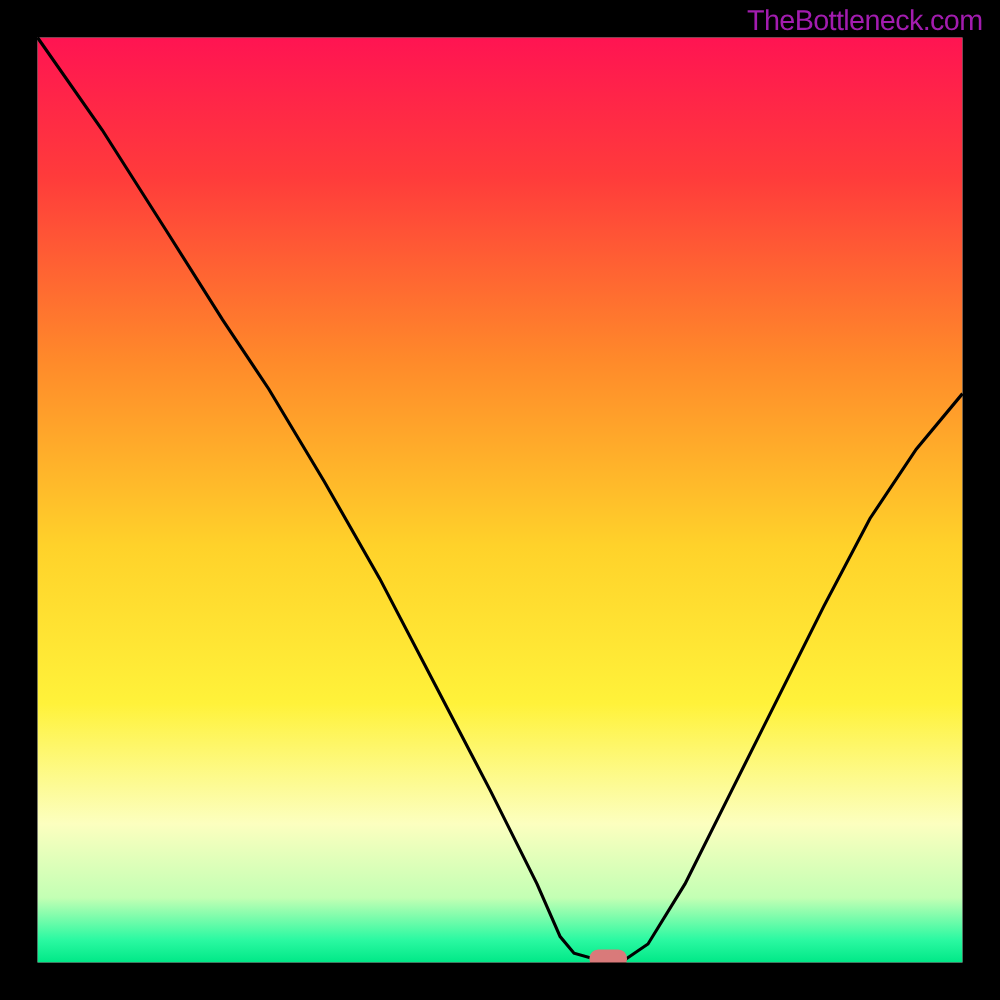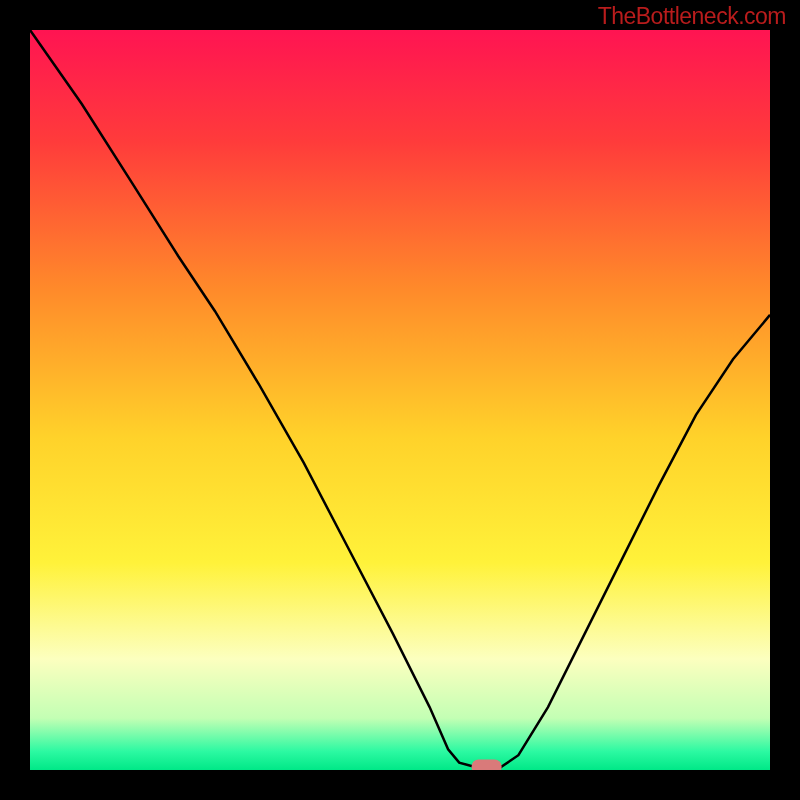--- a/index.html
+++ b/index.html
@@ -11,21 +11,21 @@
   .chart-container {
     position: relative;
     width: 800px;
     height: 800px;
   }
   .watermark {
     position: absolute;
     top: 3px;
     right: 14px;
     font-size: 23px;
-    color: #b91c1c;
+    color: #a21caf;
     font-weight: 500;
     z-index: 10;
     letter-spacing: -0.5px;
   }
   svg {
     display: block;
   }
 </style>
 </head>
 <body>

